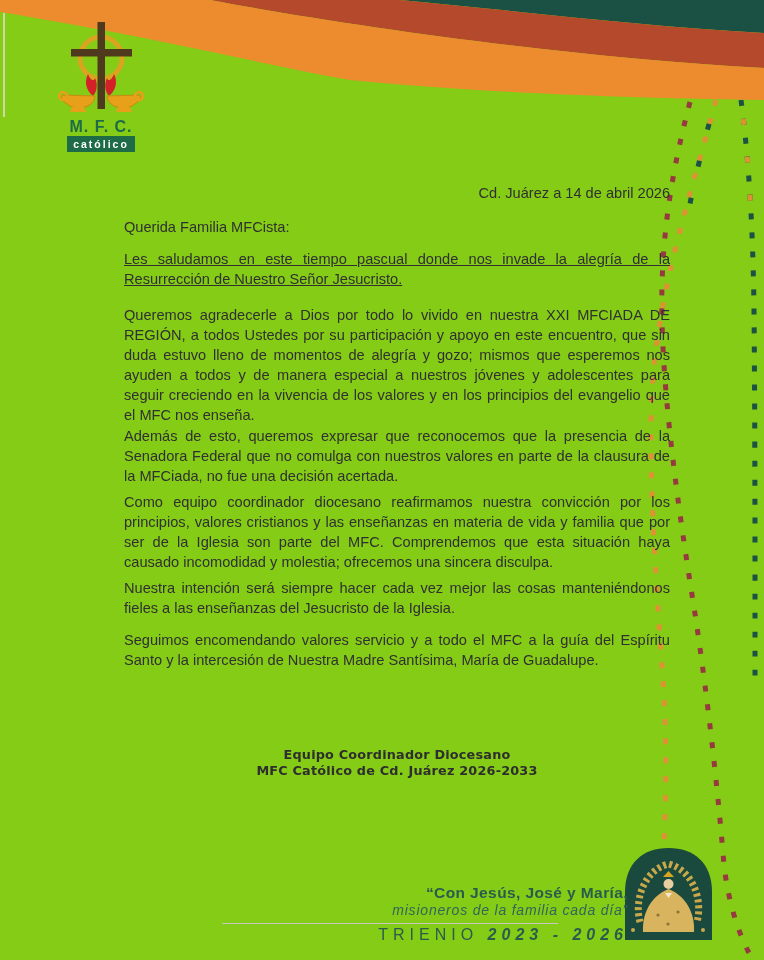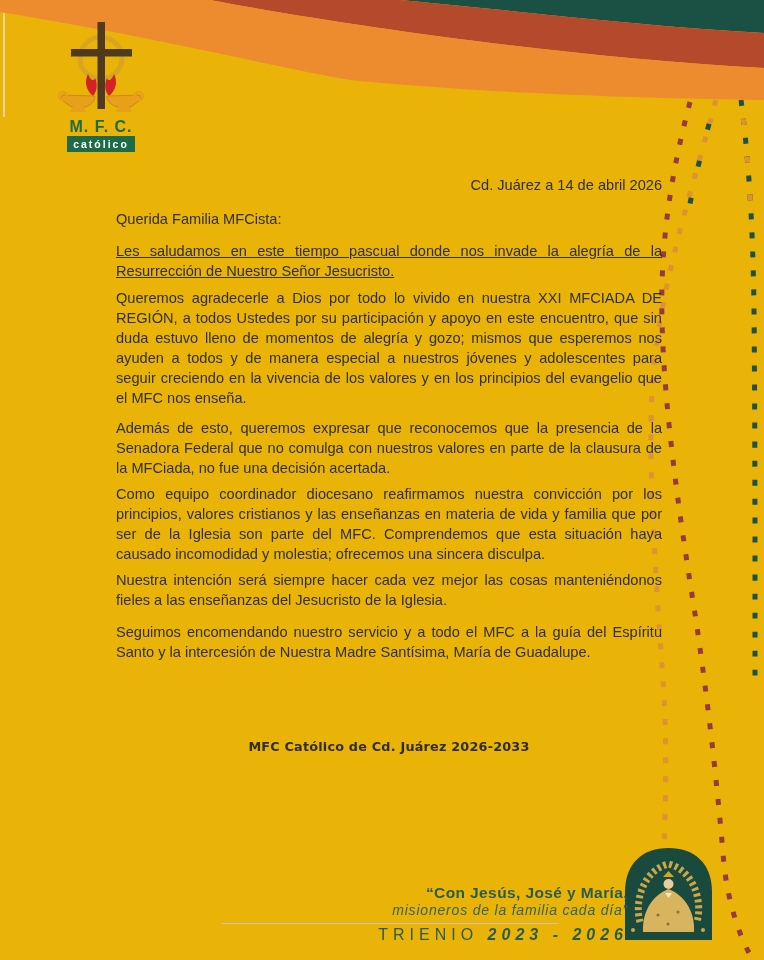--- a/index.html
+++ b/index.html
@@ -1,32 +1,32 @@
 <!DOCTYPE html>
 <html><head>
 <meta charset="utf-8">
 <style>
   html,body{margin:0;padding:0;background:#ffffff;}
   .page{
     position:relative;width:764px;height:960px;overflow:hidden;
-    background:#eab308;font-family:"Liberation Sans",sans-serif;
+    background:#84cc16;font-family:"Liberation Sans",sans-serif;
   }
   svg{display:block;}
   .dots-layer{position:absolute;left:0;top:0;z-index:1;pointer-events:none;}
   .ribbon-layer{position:absolute;left:0;top:0;z-index:2;pointer-events:none;}
   .logo-layer{position:absolute;left:50px;top:12px;z-index:3;}
   .badge-layer{position:absolute;left:615px;top:840px;z-index:2;}
   .edge-shadow{position:absolute;left:3px;top:13px;width:2px;height:104px;background:#e9ded3;opacity:.75;z-index:2;}
 
   .content{position:absolute;left:108px;top:0;width:546px;height:960px;z-index:4;
     color:#303030;font-size:14.6px;line-height:20px;}
-  .content > *{position:absolute;width:100%;margin:8px;}
+  .content > *{position:absolute;width:100%;margin:16px;}
   .date-line{top:167px;text-align:right;}
   .salutation{top:201px;font-weight:normal;}
-  .p0{top:233px;text-decoration:underline;} .p1{top:280px;} .p2{top:410px;} .p3{top:476px;} .p4{top:562px;} .p5{top:614px;}
+  .p0{top:233px;text-decoration:underline;} .p1{top:289px;} .p2{top:410px;} .p3{top:476px;} .p4{top:562px;} .p5{top:614px;}
   .content p{text-align:justify;}
   .signature{top:731px;text-align:center;font-family:"DejaVu Sans",sans-serif;
     font-weight:bold;font-size:12.8px;line-height:15.5px;color:#2e2e2e;letter-spacing:.2px;}
 
   .footer-quote{position:absolute;left:152px;top:884px;width:476px;z-index:4;
     text-align:right;color:#2a5c4d;font-family:Liberation Sans, sans-serif;}
   .quote-l1{font-weight:bold;font-size:15.5px;line-height:18px;letter-spacing:.4px;}
   .quote-l2{font-style:italic;font-size:14px;line-height:17px;letter-spacing:.8px;color:#33655a;}
   .quote-divider{width:336px;margin:4px auto 2px auto;border-top:1.5px solid #c6c6c6;height:0;}
   .trienio{font-size:16px;letter-spacing:5px;color:#2a5c4d;}
@@ -77,22 +77,23 @@
   </svg>
 
   <div class="content">
     <div class="date-line">Cd. Juárez a 14 de abril 2026</div>
     <div class="salutation">Querida Familia MFCista:</div>
     <p class="p0">Les saludamos en este tiempo pascual donde nos invade la alegría de la Resurrección de Nuestro Señor Jesucristo.</p>
     <p class="p1">Queremos agradecerle a Dios por todo lo vivido en nuestra XXI MFCIADA DE REGIÓN, a todos Ustedes por su participación y apoyo en este encuentro, que sin duda estuvo lleno de momentos de alegría y gozo; mismos que esperemos nos ayuden a todos y de manera especial a nuestros jóvenes y adolescentes para seguir creciendo en la vivencia de los valores y en los principios del evangelio que el MFC nos enseña.</p>
     <p class="p2">Además de esto, queremos expresar que reconocemos que la presencia de la Senadora Federal que no comulga con nuestros valores en parte de la clausura de la MFCiada, no fue una decisión acertada.</p>
     <p class="p3">Como equipo coordinador diocesano reafirmamos nuestra convicción por los principios, valores cristianos y las enseñanzas en materia de vida y familia que por ser de la Iglesia son parte del MFC. Comprendemos que esta situación haya causado incomodidad y molestia; ofrecemos una sincera disculpa.</p>
     <p class="p4">Nuestra intención será siempre hacer cada vez mejor las cosas manteniéndonos fieles a las enseñanzas del Jesucristo de la Iglesia.</p>
-    <p class="p5">Seguimos encomendando nuestro servicio y a todo el MFC a la guía del Espíritu Santo y la intercesión de Nuestra Madre Santísima, María de Guadalupe.</p>
+    <p class="p5">Seguimos encomendando valores servicio y a todo el MFC a la guía del Espíritu Santo y la intercesión de Nuestra Madre Santísima, María de Guadalupe.</p>
     <div class="signature">
+      <div>Equipo Coordinador Diocesano</div>
       <div>MFC Católico de Cd. Juárez 2026-2033</div>
     </div>
   </div>
 
   <div class="footer-quote">
     <div class="quote-l1">“Con Jesús, José y María,</div>
     <div class="quote-l2">misioneros de la familia cada día”</div>
     <div class="quote-divider"></div>
     <div class="trienio"><span>TRIENIO</span> <span class="years">2023 - 2026</span></div>
   </div>

